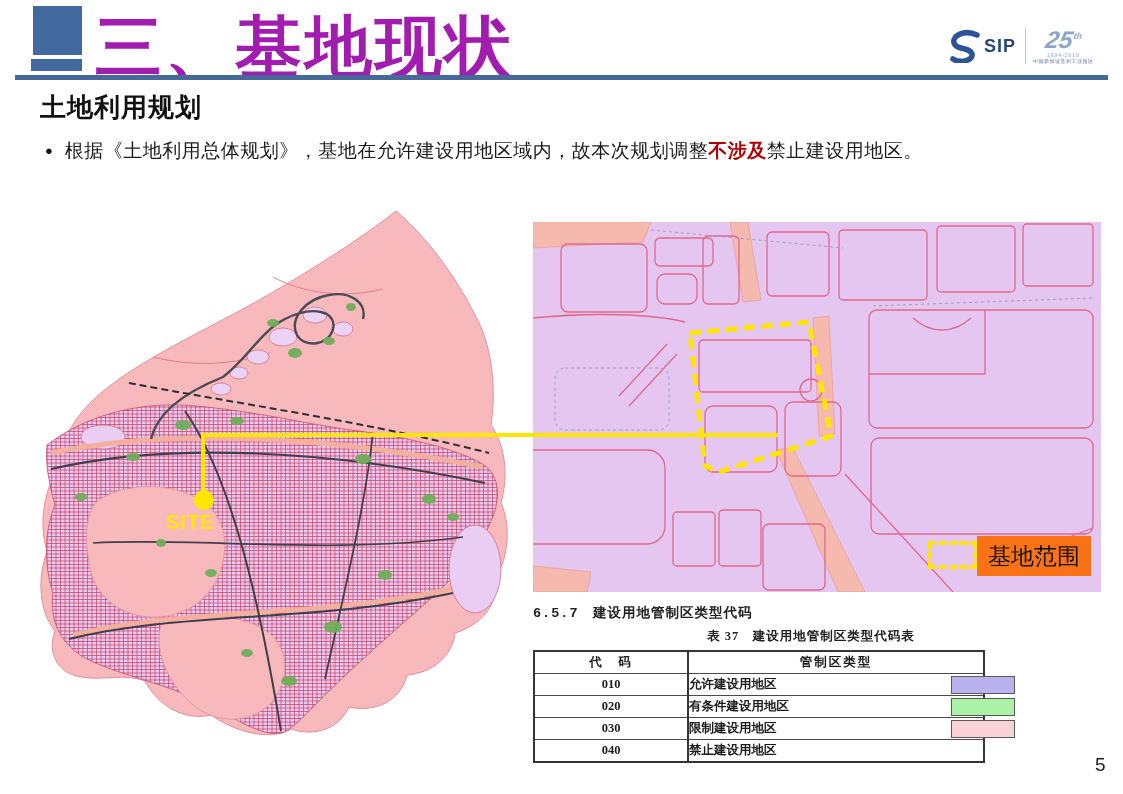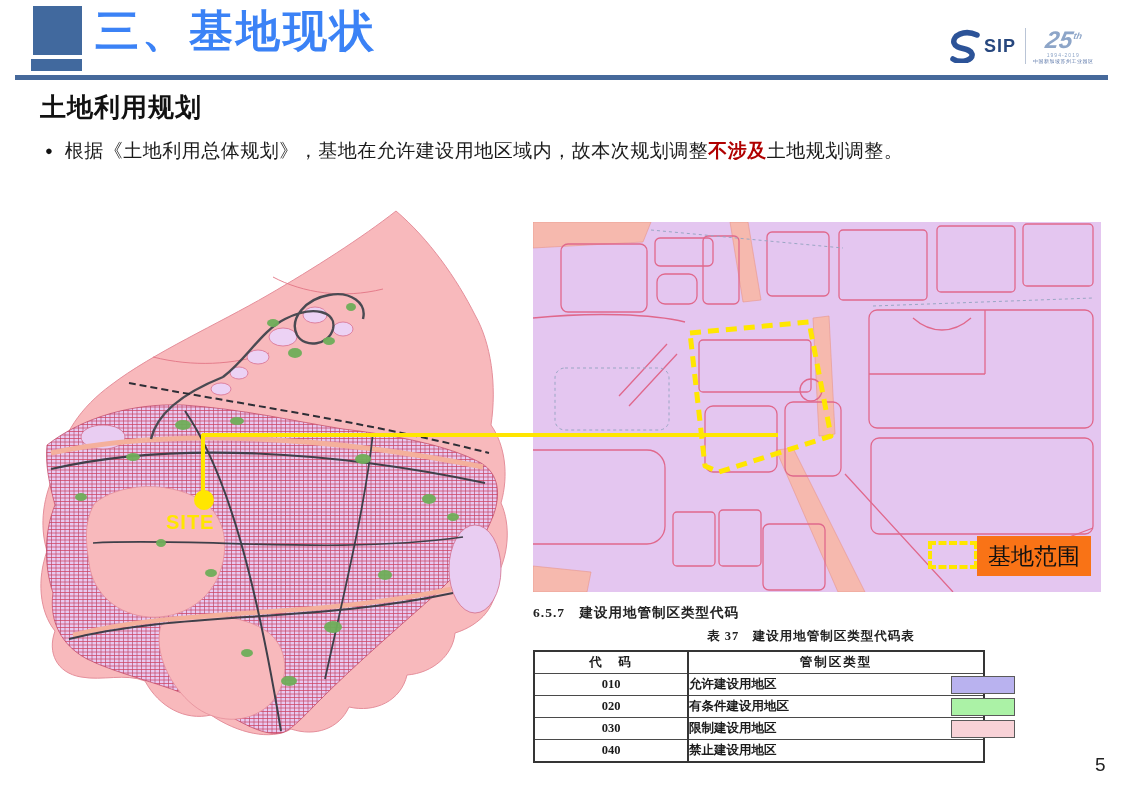--- a/index.html
+++ b/index.html
@@ -2,21 +2,21 @@
 <html><head>
 <meta charset="utf-8">
 <style>
   html,body{margin:0;padding:0;background:#888;}
   .slide{position:relative;width:1123px;height:794px;background:#ffffff;overflow:hidden;
          font-family:"Liberation Sans",sans-serif;margin:0 auto;}
   .abs{position:absolute;}
   
   .hdr-square{left:33px;top:6px;width:49px;height:49px;background:#41699e;}
   .hdr-bar{left:31px;top:59px;width:51px;height:12px;background:#41699e;}
-  .page-title{left:95px;top:2px;font-size:44px;font-weight:bold;color:#3b82f6;letter-spacing:3px;white-space:nowrap;}
+  .page-title{left:95px;top:2px;font-size:67px;font-weight:bold;color:#a21caf;letter-spacing:3px;white-space:nowrap;}
   .hdr-rule{left:15px;top:75px;width:1093px;height:5px;background:#46699b;}
   
   .logo{left:948px;top:24px;width:160px;height:44px;display:flex;align-items:center;}
   .sip-text{font-size:18px;font-weight:bold;color:#27477e;letter-spacing:1px;margin-left:2px;}
   .logo-div{width:1px;height:36px;background:#b9c4d6;margin:0 7px 0 9px;}
   .anniv{display:flex;flex-direction:column;align-items:center;line-height:1;}
   .anniv-25{font-size:24px;font-weight:bold;color:#8da5c8;font-style:italic;transform:skewX(-10deg);}
   .anniv-25 sup{font-size:9px;}
   .anniv-years{font-size:5px;color:#8da5c8;margin-top:1px;letter-spacing:1px;}
   .anniv-cap{font-size:5px;color:#5a76a8;margin-top:1px;white-space:nowrap;letter-spacing:.5px;}
@@ -33,21 +33,21 @@
   .conn-h{left:202px;top:433px;width:576px;height:4px;}
   .conn-v{left:201px;top:434px;width:4px;height:58px;}
   .site-dot{left:194px;top:490px;width:20px;height:20px;border-radius:50%;background:#ffe600;z-index:6;}
   .site-label{left:166px;top:511px;font-size:20px;font-weight:bold;color:#ffe600;letter-spacing:1px;z-index:6;}
   
   .legend-swatch{left:928px;top:541px;width:42px;height:20px;border:4px dashed #ffe600;z-index:6;background:transparent;}
   .legend-box{left:977px;top:536px;width:114px;height:40px;background:#f97316;z-index:6;
               display:flex;align-items:center;justify-content:center;font-size:23px;color:#111;}
   
   .doc{left:533px;top:604px;width:560px;color:#222;font-family:"Liberation Serif",serif;z-index:2;}
-  .doc-h{font-size:13.5px;font-weight:bold;letter-spacing:1px;}
+  .doc-h{font-size:13.5px;font-weight:bold;letter-spacing:1px;font-family:Liberation Mono, monospace;}
   .doc-cap{font-size:12.5px;font-weight:bold;text-align:center;width:556px;margin-top:6px;letter-spacing:1px;}
   table.codes{border-collapse:collapse;table-layout:fixed;width:452px;margin-top:5px;
               font-size:12.5px;font-weight:600;color:#1c1c1c;}
   table.codes td,table.codes th{height:21px;padding:0;border-top:1px solid #4a4a4a;}
   table.codes{border:2px solid #353535;}
   table.codes .c1{width:152px;text-align:center;border-right:2px solid #353535;}
   table.codes th{font-weight:bold;letter-spacing:2px;}
   .typecell{position:relative;padding-left:14px;text-align:left;}
   .swatch{position:absolute;left:262px;top:2px;width:62px;height:16px;border:1.5px solid #5a5a5a;}
   .pageno{left:1095px;top:754px;font-size:19px;color:#222;}
@@ -71,21 +71,21 @@
     <span class="anniv">
       <span class="anniv-25"><span>25</span><sup>th</sup></span>
       <span class="anniv-years">1994-2019</span>
       <span class="anniv-cap">中国新加坡苏州工业园区</span>
     </span>
   </div>
 
   <div class="abs subtitle">土地利用规划</div>
   <div class="abs bullet-row">
     <span class="bullet-marker">●</span>
-    <span class="bullet-text"><span>根据《土地利用总体规划》，基地在允许建设用地区域内，故本次规划调整</span><span class="em-red">不涉及</span><span>土地规划调整。</span></span>
+    <span class="bullet-text"><span>根据《土地利用总体规划》，基地在允许建设用地区域内，故本次规划调整</span><span class="em-red">不涉及</span><span>禁止建设用地区。</span></span>
   </div>
 
   <svg class="abs map" style="left:33px;top:207px" width="479" height="535" viewBox="0 0 479 535">
     <defs>
       <pattern id="redgrid" width="9" height="7" patternUnits="userSpaceOnUse">
         <rect width="9" height="7" fill="#e8c9f0"></rect>
         <path d="M0,0.5H9 M0,4H9" stroke="#d84868" stroke-width="0.8" fill="none"></path>
         <path d="M0.5,0V7 M5,0V7" stroke="#b84a6a" stroke-width="0.7" fill="none"></path>
       </pattern>
     </defs>

